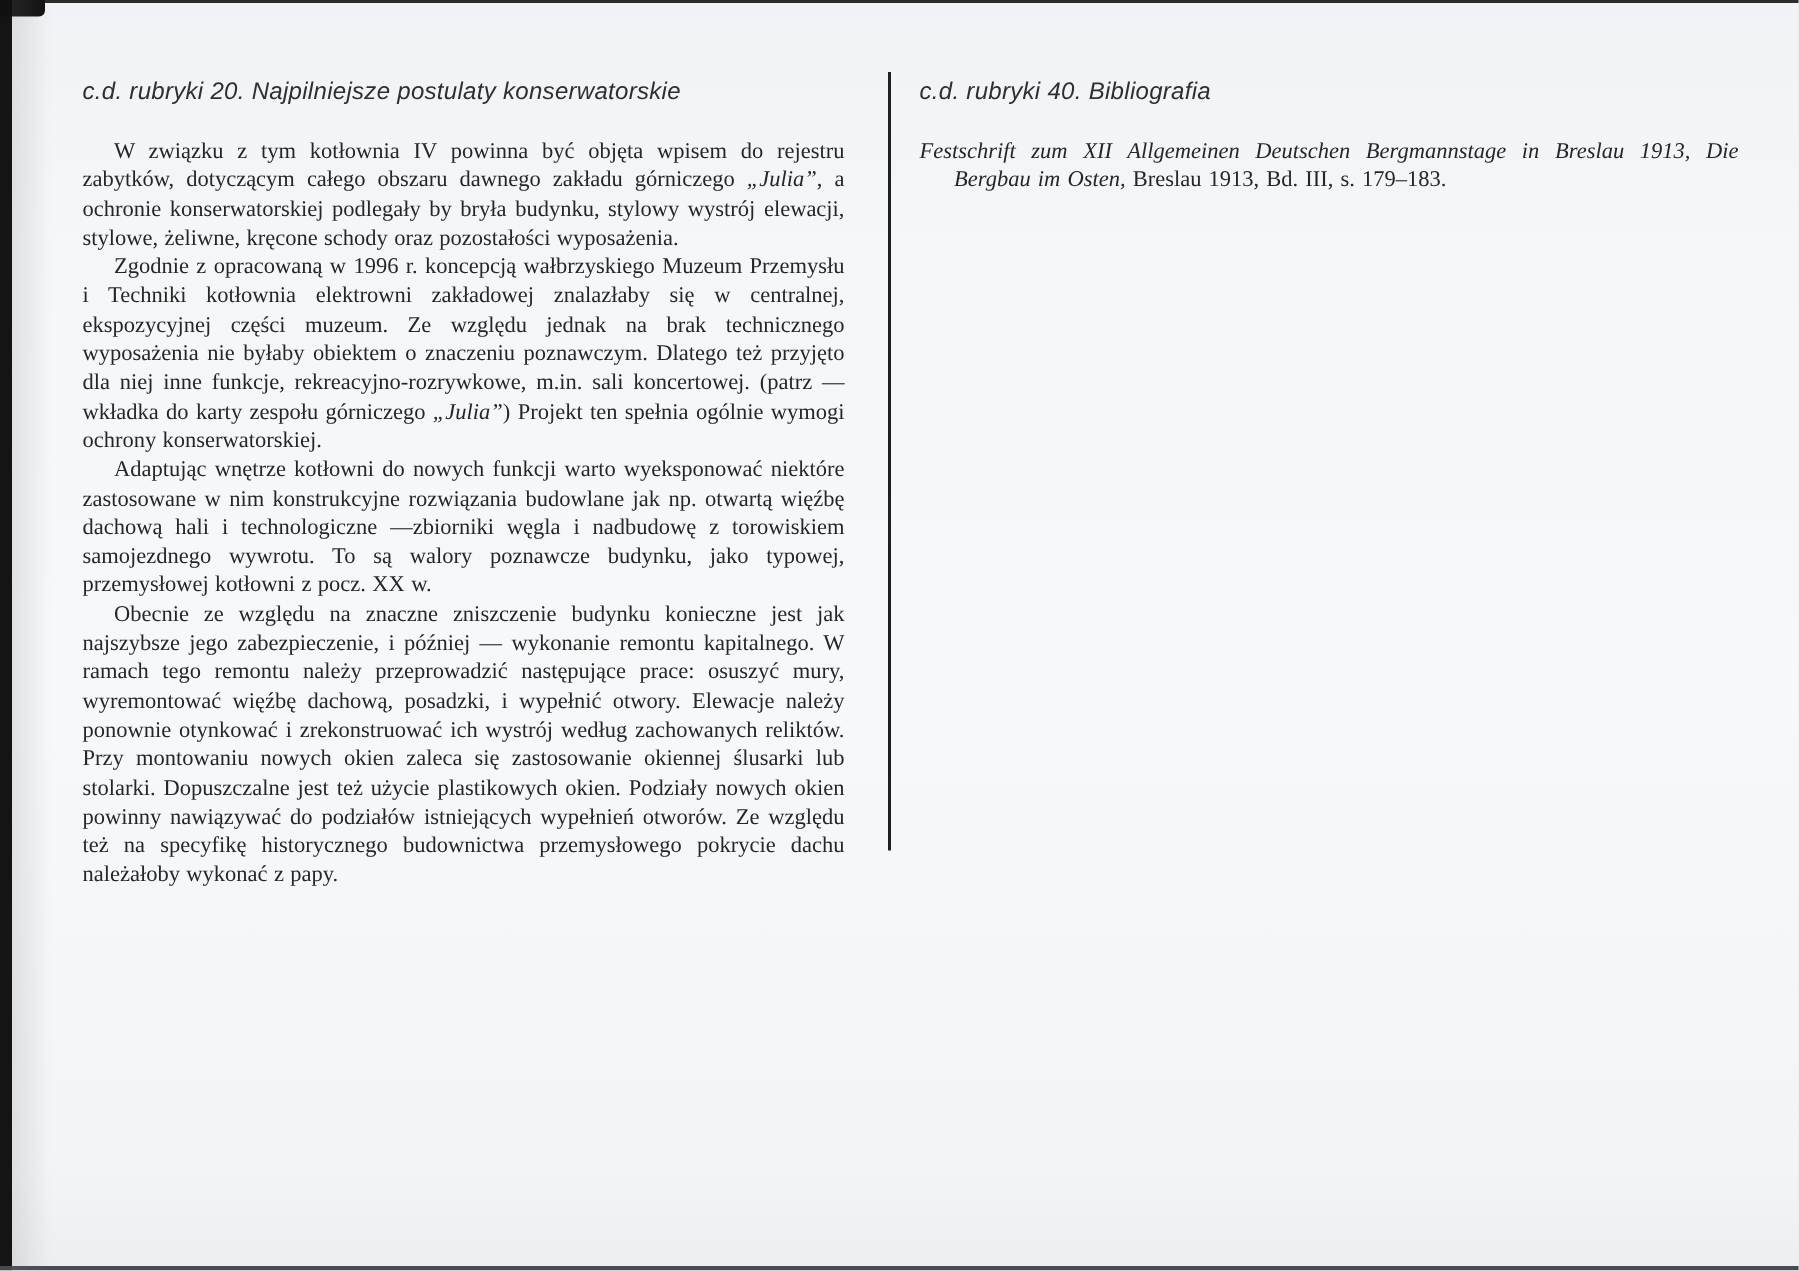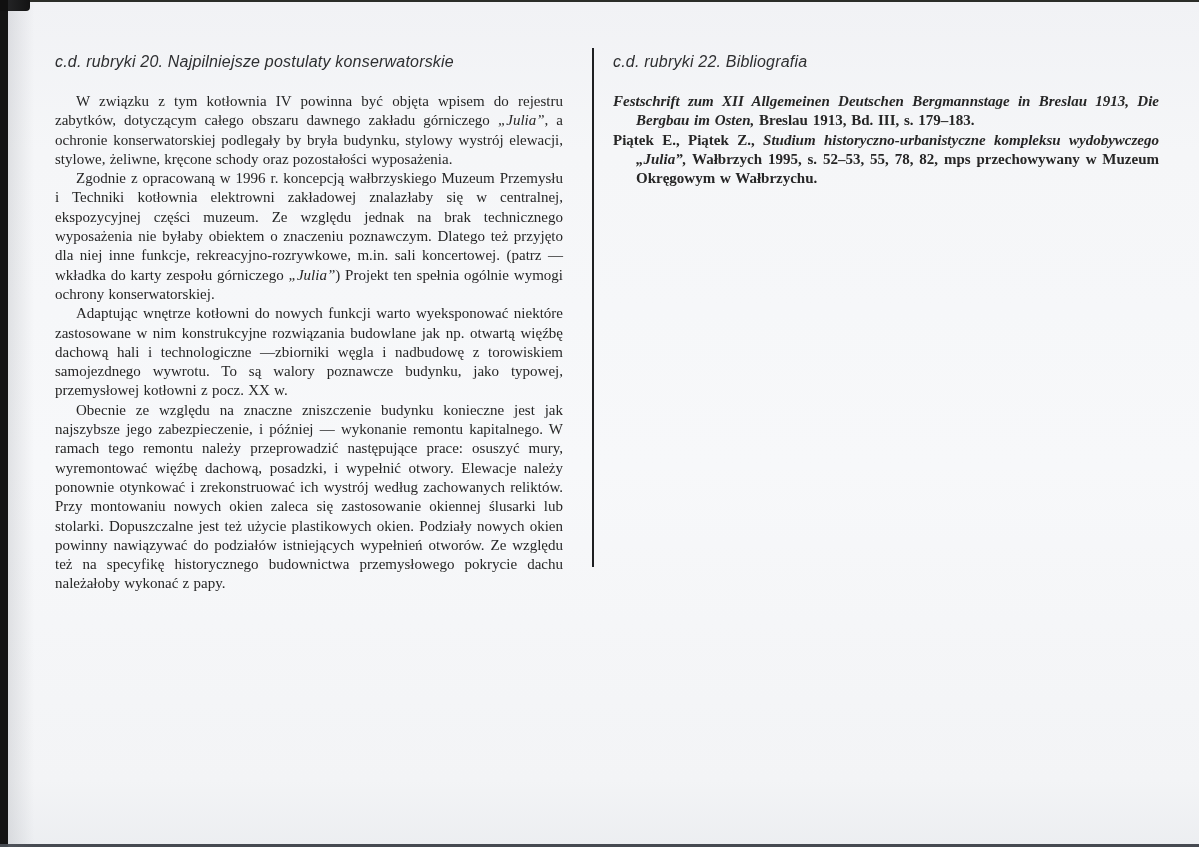--- a/index.html
+++ b/index.html
@@ -54,21 +54,20 @@
     text-indent: 21px;
     word-spacing: 0.5px;
   }
 
   .bib p.entry {
     margin: 0;
     text-align: justify;
     padding-left: 23px;
     text-indent: -23px;
     word-spacing: 1px;
-    font-weight: bold;
   }
 
   .italic { font-style: italic; }
 </style>
 </head>
 <body>
 
 <div class="page">
 
   <div class="edge-top"></div>
@@ -85,20 +84,19 @@
     <h2 class="col-header">c.d. rubryki 20. Najpilniejsze postulaty konserwatorskie</h2>
     <div class="col-body">
       <p class="para"><span>W związku z tym kotłownia IV powinna być objęta wpisem do rejestru zabytków, dotyczącym całego obszaru dawnego zakładu górniczego </span><span class="italic">„Julia”</span><span>, a ochronie konserwatorskiej podlegały by bryła budynku, stylowy wystrój elewacji, stylowe, żeliwne, kręcone schody oraz pozostałości wyposażenia.</span></p>
       <p class="para"><span>Zgodnie z opracowaną w 1996 r. koncepcją wałbrzyskiego Muzeum Przemysłu i Techniki kotłownia elektrowni zakładowej znalazłaby się w centralnej, ekspozycyjnej części muzeum. Ze względu jednak na brak technicznego wyposażenia nie byłaby obiektem o znaczeniu poznawczym. Dlatego też przyjęto dla niej inne funkcje, rekreacyjno-rozrywkowe, m.in. sali koncertowej. (patrz — wkładka do karty zespołu górniczego </span><span class="italic">„Julia”</span><span>) Projekt ten spełnia ogólnie wymogi ochrony konserwatorskiej.</span></p>
       <p class="para"><span>Adaptując wnętrze kotłowni do nowych funkcji warto wyeksponować niektóre zastosowane w nim konstrukcyjne rozwiązania budowlane jak np. otwartą więźbę dachową hali i technologiczne —zbiorniki węgla i nadbudowę z torowiskiem samojezdnego wywrotu. To są walory poznawcze budynku, jako typowej, przemysłowej kotłowni z pocz. XX w.</span></p>
       <p class="para"><span>Obecnie ze względu na znaczne zniszczenie budynku konieczne jest jak najszybsze jego zabezpieczenie, i później — wykonanie remontu kapitalnego. W ramach tego remontu należy przeprowadzić następujące prace: osuszyć mury, wyremontować więźbę dachową, posadzki, i wypełnić otwory. Elewacje należy ponownie otynkować i zrekonstruować ich wystrój według zachowanych reliktów. Przy montowaniu nowych okien zaleca się zastosowanie okiennej ślusarki lub stolarki. Dopuszczalne jest też użycie plastikowych okien. Podziały nowych okien powinny nawiązywać do podziałów istniejących wypełnień otworów. Ze względu też na specyfikę historycznego budownictwa przemysłowego pokrycie dachu należałoby wykonać z papy.</span></p>
     </div>
   </section>
 
   <section class="col col-right">
-    <h2 class="col-header">c.d. rubryki 22. Bibliografia</h2>
+    <h2 class="col-header">c.d. rubryki 40. Bibliografia</h2>
     <div class="col-body bib">
       <p class="entry"><span class="italic">Festschrift zum XII Allgemeinen Deutschen Bergmannstage in Breslau 1913, Die Bergbau im Osten,</span><span> Breslau 1913, Bd. III, s. 179–183.</span></p>
-      <p class="entry"><span>Piątek E., Piątek Z., </span><span class="italic">Studium historyczno-urbanistyczne kompleksu wydobywczego „Julia”,</span><span> Wałbrzych 1995, s. 52–53, 55, 78, 82, mps przechowywany w Muzeum Okręgowym w Wałbrzychu.</span></p>
     </div>
   </section>
 
 </div>
 
 </body></html>

